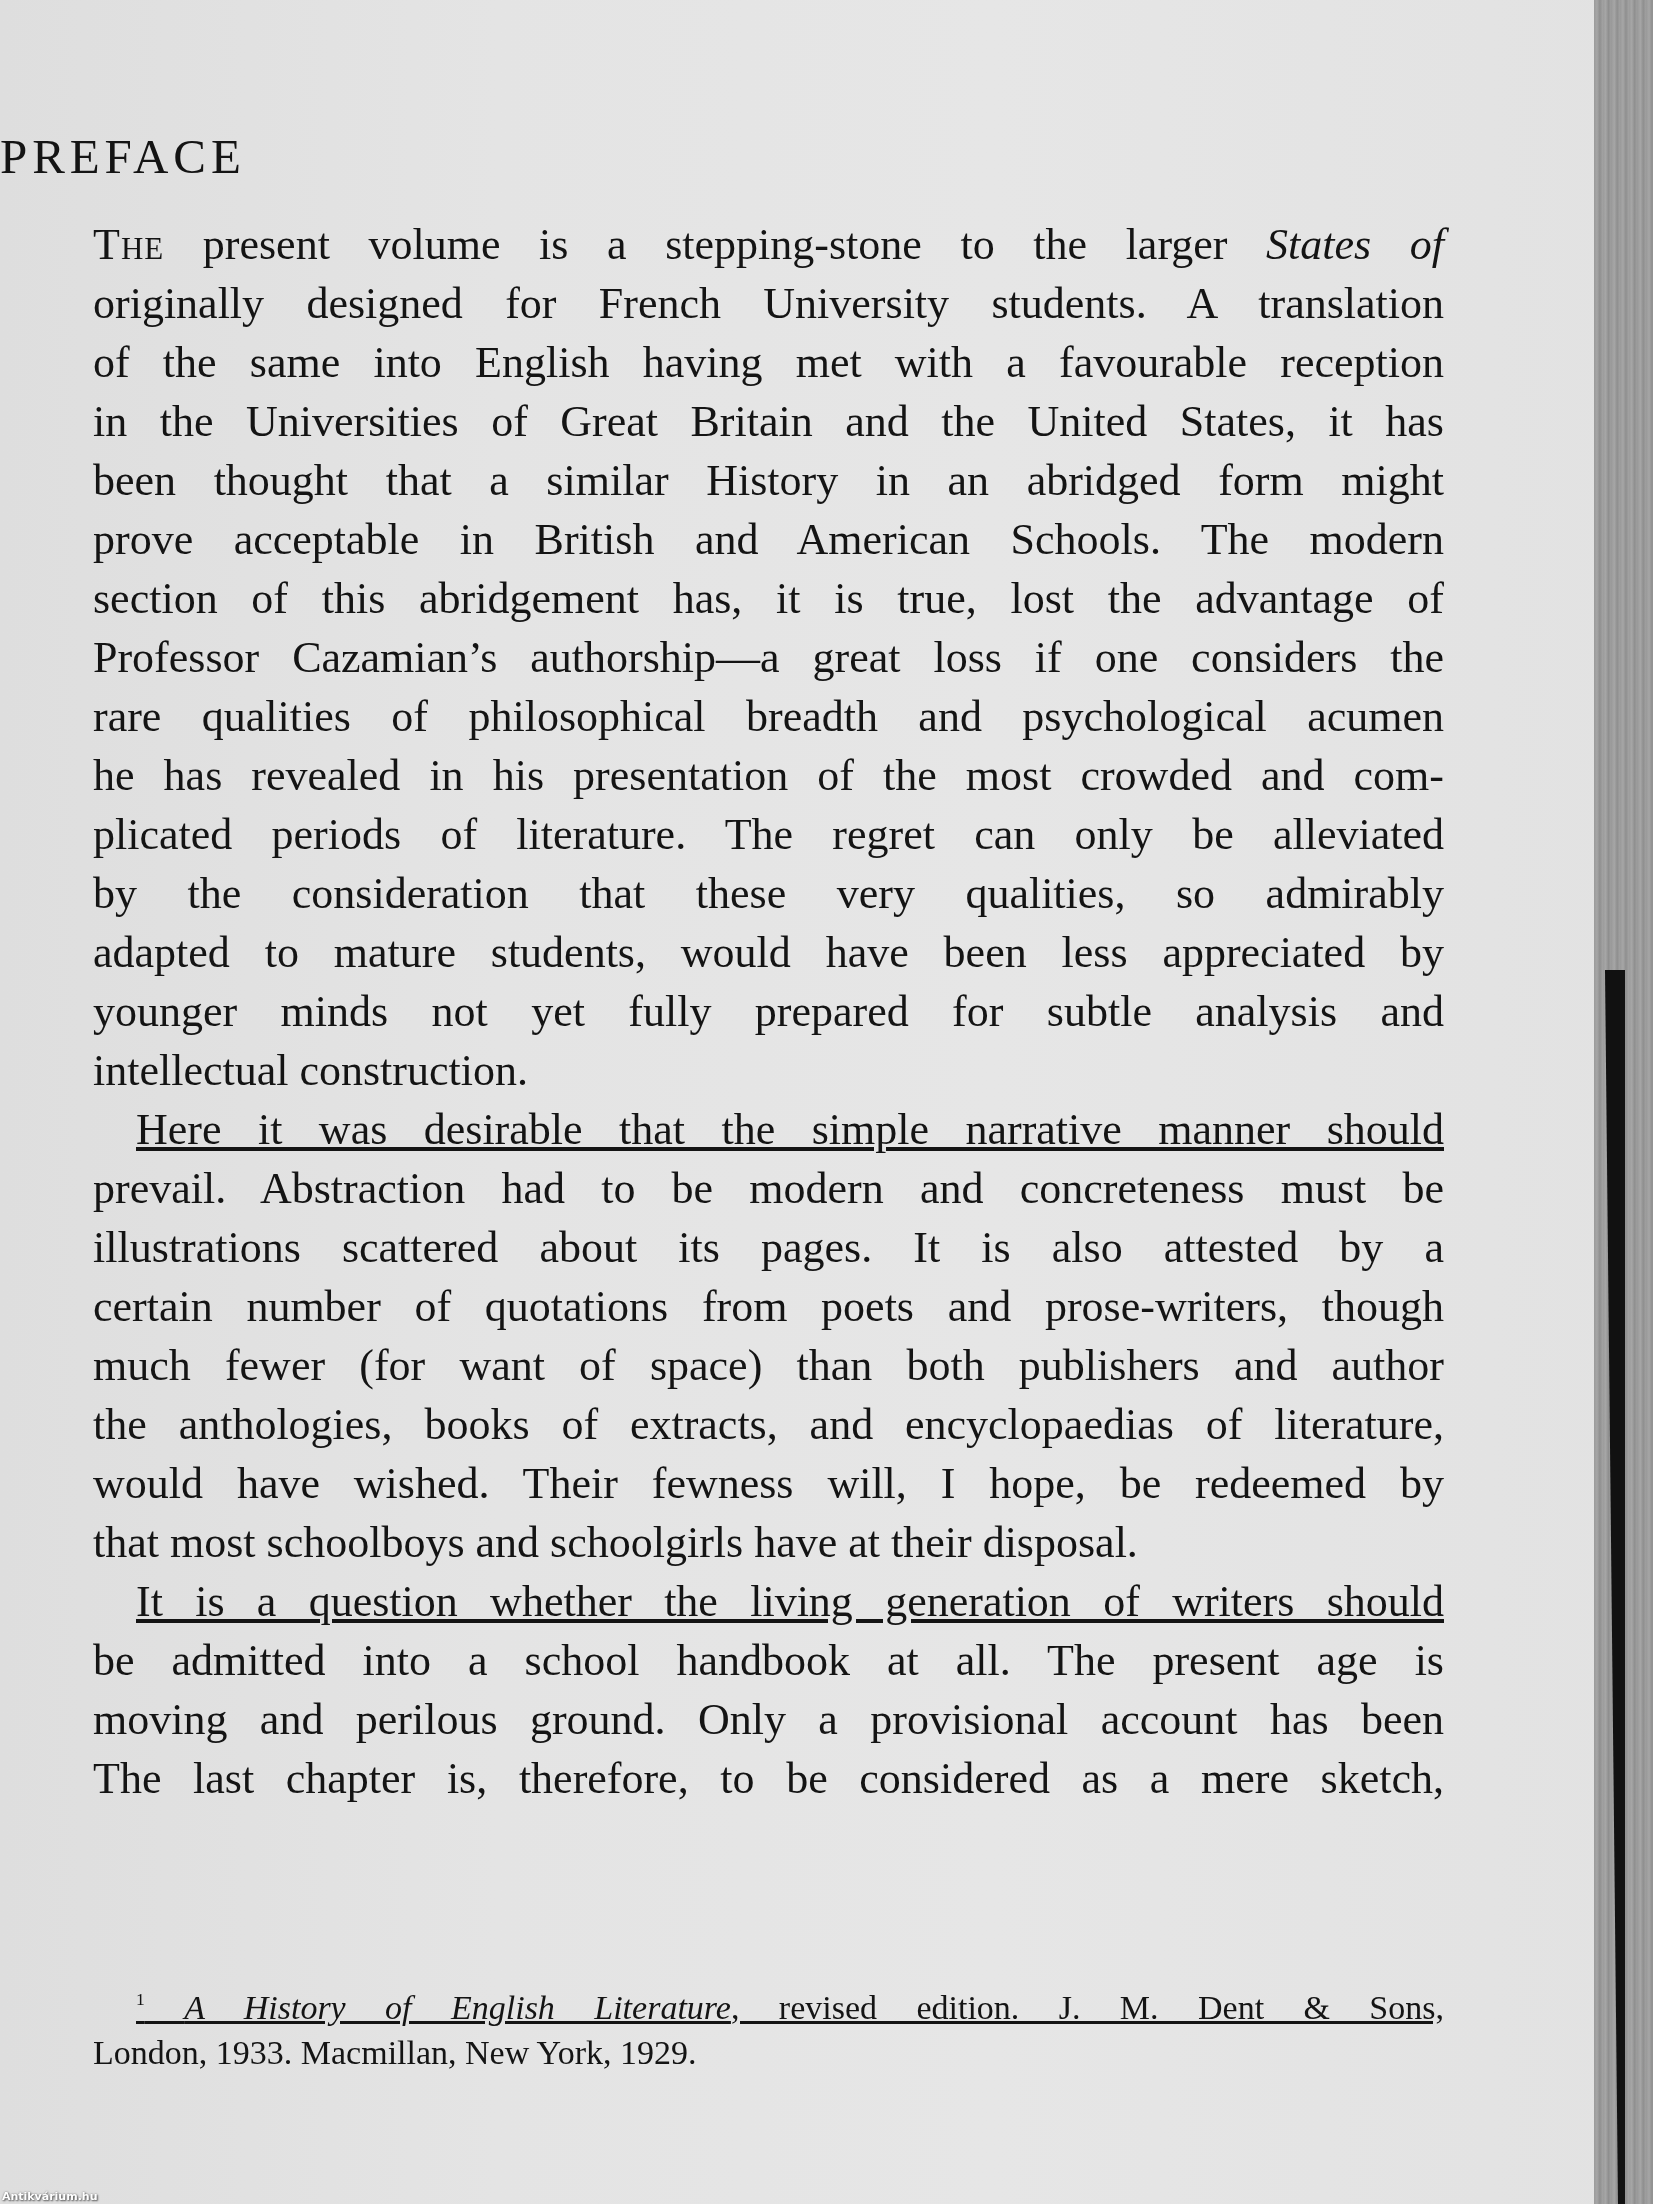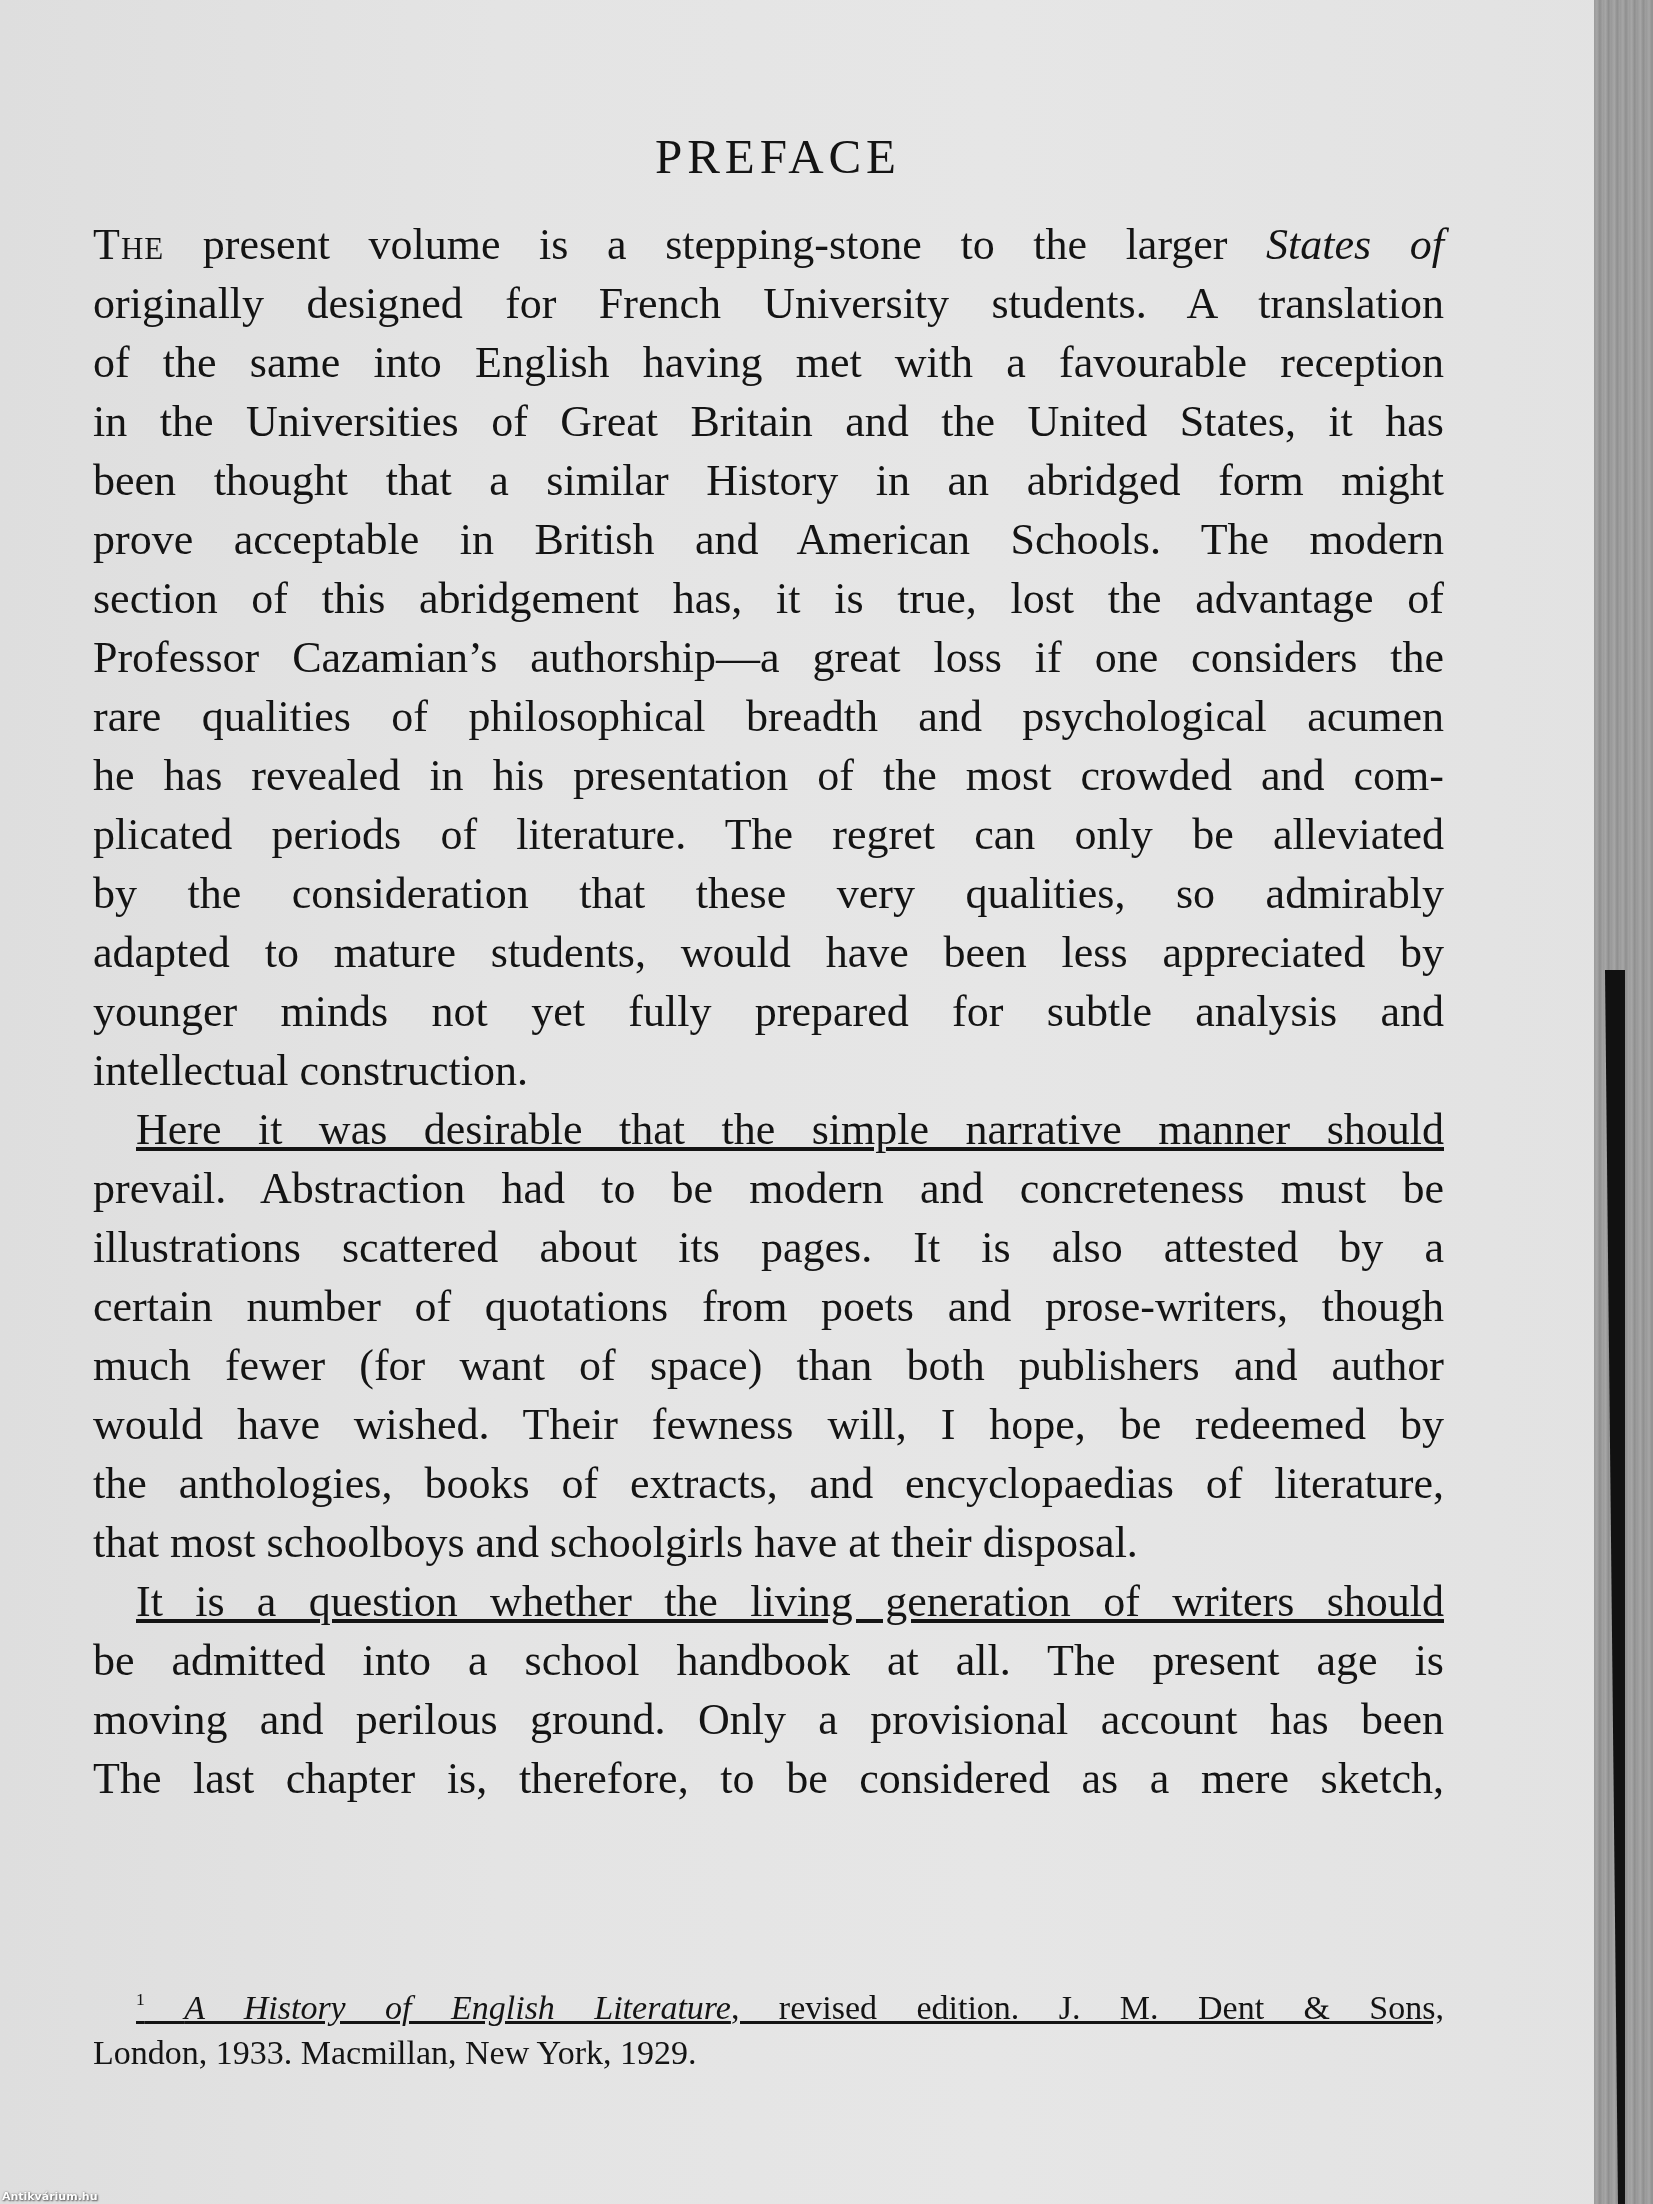--- a/index.html
+++ b/index.html
@@ -39,21 +39,20 @@
     position: absolute;
     top: 0; right: 58px;
     width: 1.9px; height: 970px;
     background: #b0b0b0;
   }
   .heading {
     position: absolute;
     top: 128px;
     left: 0;
     width: 1556px;
-    text-align: center;
     font-size: 49px;
     letter-spacing: 4.9px;
     font-weight: normal;
     margin: 0;
     padding-left: 0;
   }
   .body-text {
     position: absolute;
     left: 93px;
     top: 215px;
@@ -140,22 +139,22 @@
       <span class="line">younger minds not yet fully prepared for subtle analysis and</span>
       <span class="line last">intellectual construction.</span>
     </div>
 
     <div>
       <span class="line indent">Here it was desirable that the simple narrative manner should</span>
       <span class="line">prevail.  Abstraction had to be modern and concreteness must be</span>
       <span class="line">illustrations scattered about its pages.  It is also attested by a</span>
       <span class="line">certain number of quotations from poets and prose-writers, though</span>
       <span class="line">much fewer (for want of space) than both publishers and author</span>
+      <span class="line">the anthologies, books of extracts, and encyclopaedias of literature,</span>
       <span class="line">would have wished.  Their fewness will, I hope, be redeemed by</span>
-      <span class="line">the anthologies, books of extracts, and encyclopaedias of literature,</span>
       <span class="line last">that most schoolboys and schoolgirls have at their disposal.</span>
     </div>
 
     <div>
       <span class="line indent">It is a question whether the living generation of writers should</span>
       <span class="line">be admitted into a school handbook at all.  The present age is</span>
       <span class="line">moving and perilous ground.  Only a provisional account has been</span>
       <span class="line">The last chapter is, therefore, to be considered as a mere sketch,</span>
     </div>
   </div>

